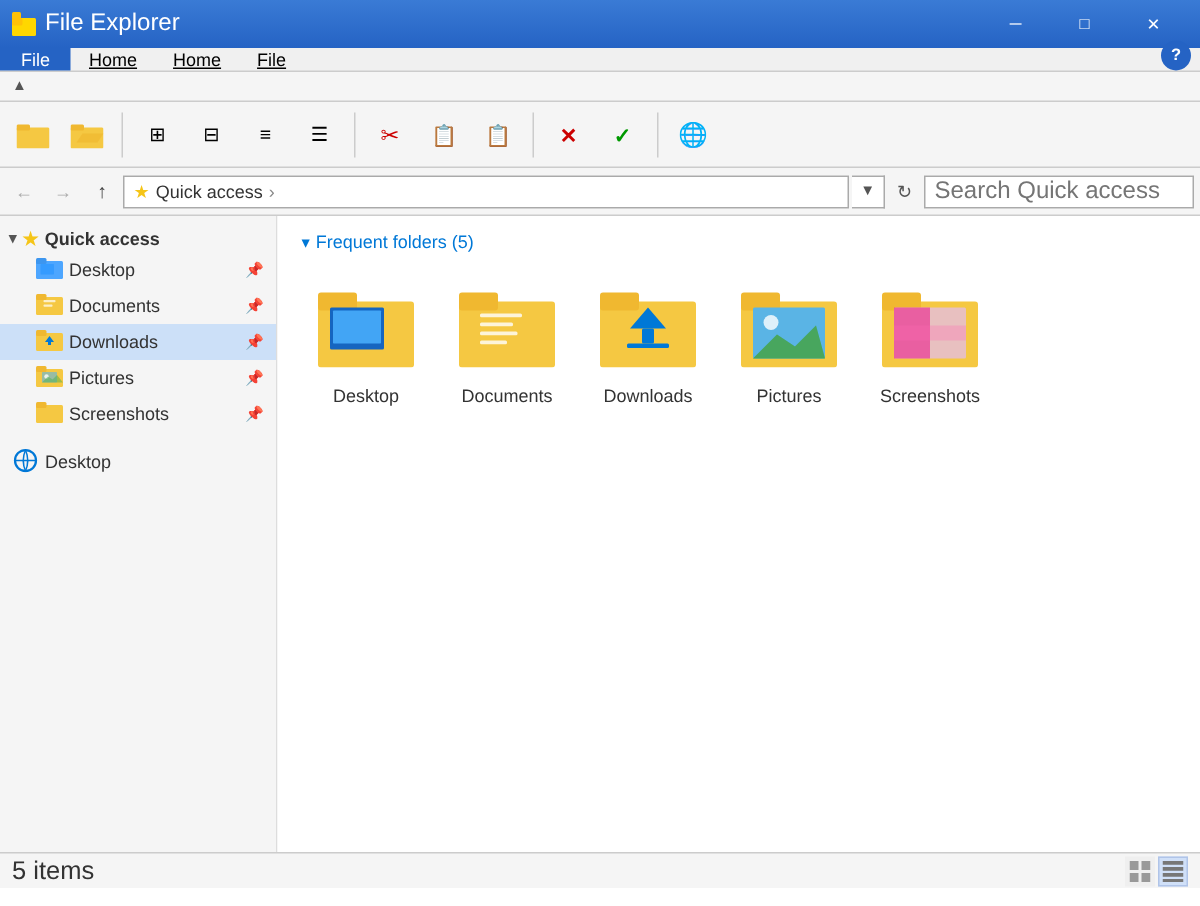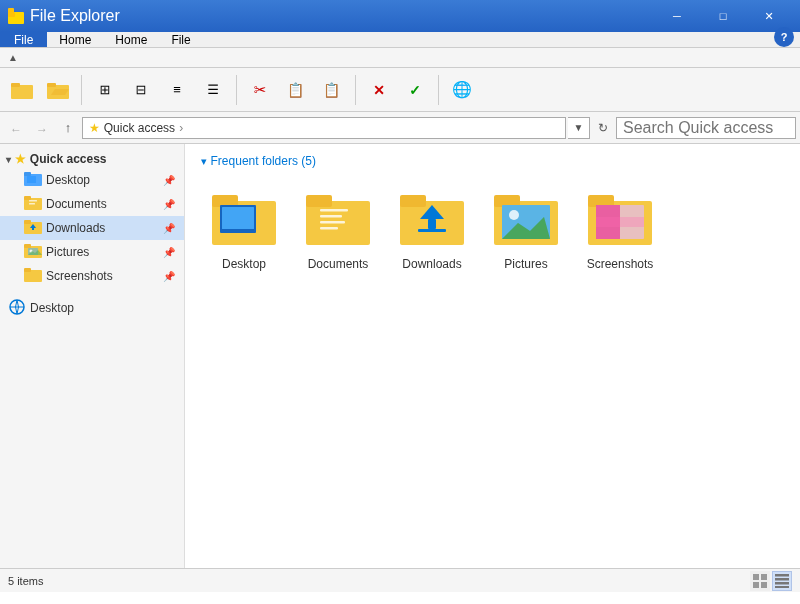--- a/index.html
+++ b/index.html
@@ -44,20 +44,21 @@
       font-size: 12px;
       cursor: pointer;
     }
     .menu-item {
       padding: 0 12px;
       height: 100%;
       display: flex; align-items: center;
       font-size: 12px;
       cursor: pointer;
       color: #000;
+      text-decoration: underline;
     }
     .help-btn {
       margin-left: auto;
       margin-right: 6px;
       width: 20px; height: 20px;
       border-radius: 50%;
       background: #2563c4;
       color: white;
       display: flex; align-items: center; justify-content: center;
       font-size: 11px; font-weight: bold;
@@ -244,21 +245,21 @@
     .folder-label { font-size: 12px; color: #333; text-align: center; margin-top: 4px; }
 
     
     .status-bar {
       height: 24px;
       background: #f5f5f5;
       border-top: 1px solid #ccc;
       display: flex;
       align-items: center;
       padding: 0 8px;
-      font-size: 11px;
+      font-size: 17px;
       color: #333;
     }
     .status-right {
       margin-left: auto;
       display: flex;
       align-items: center;
       gap: 2px;
     }
     .view-btn {
       width: 20px; height: 20px;

